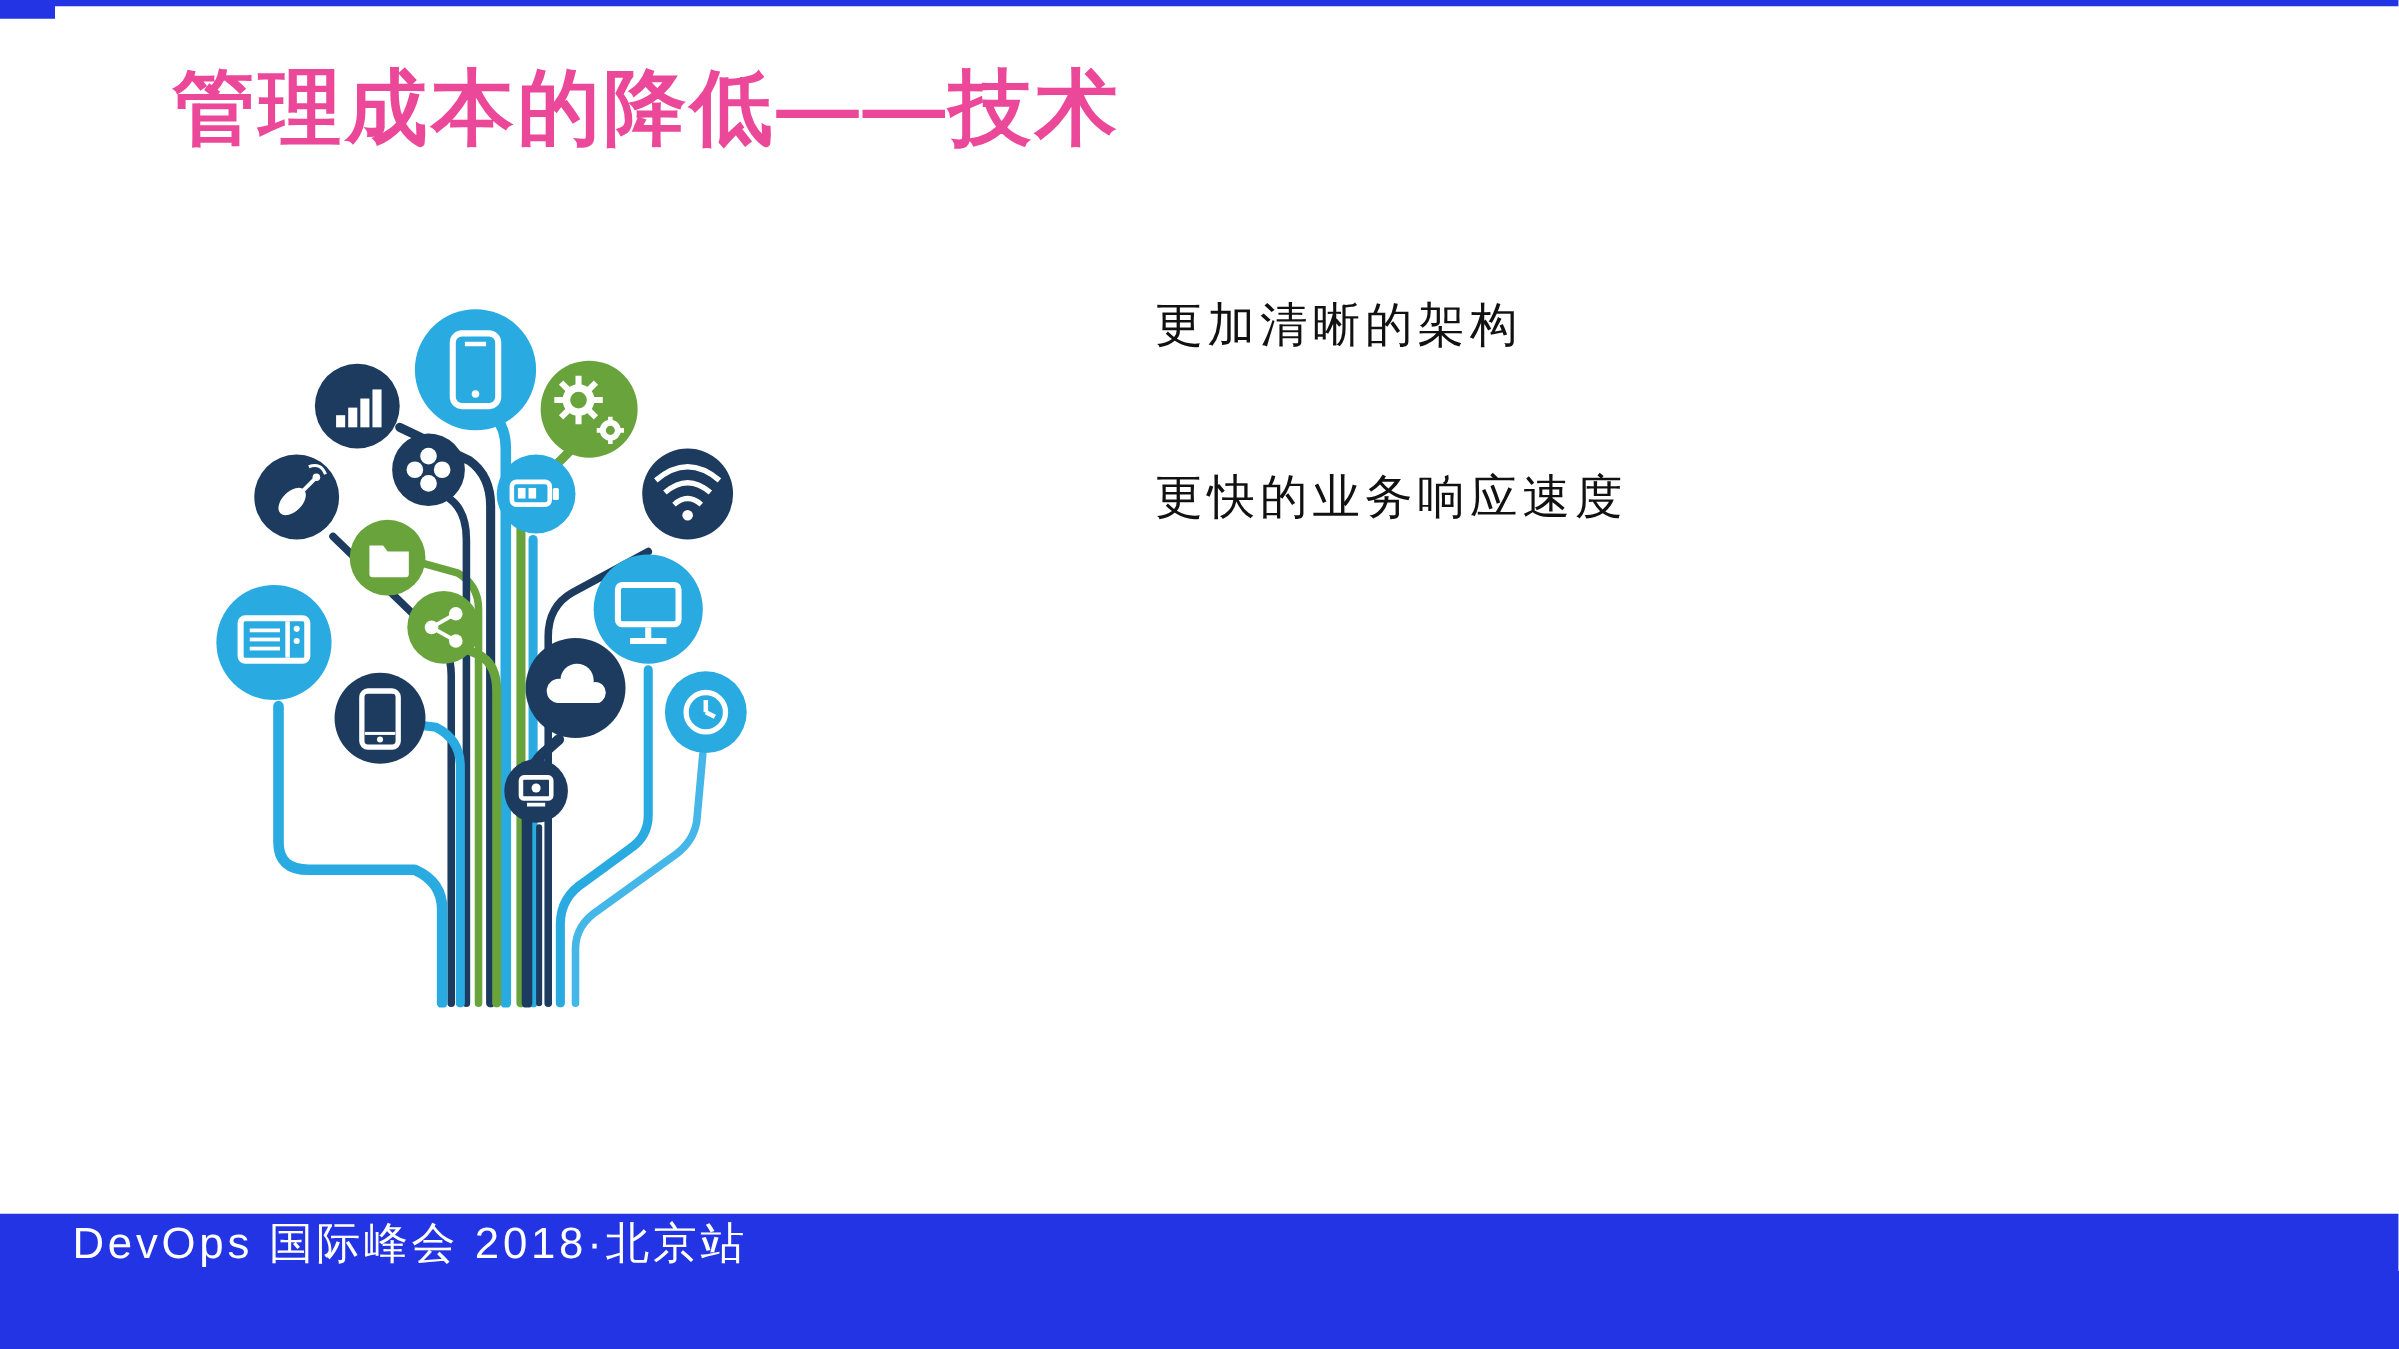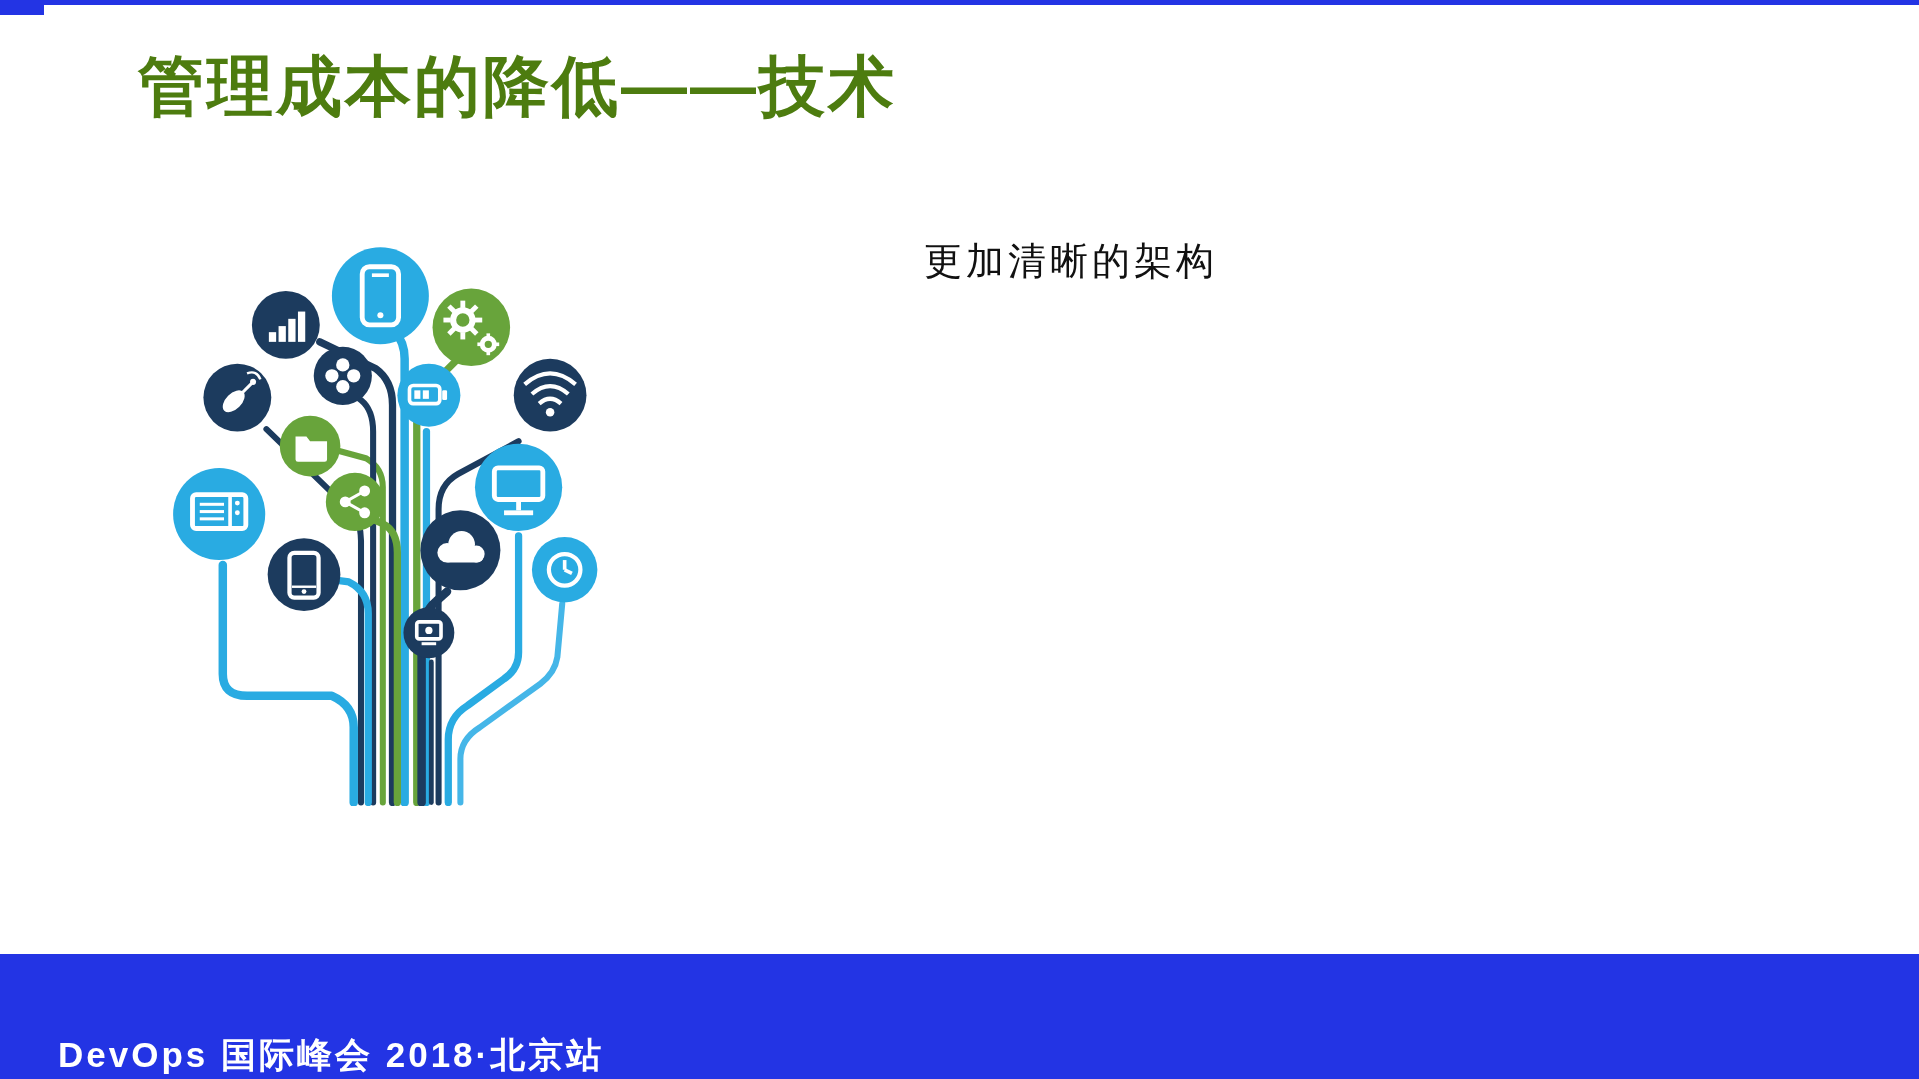--- a/index.html
+++ b/index.html
@@ -11,21 +11,21 @@
     font-family:"Liberation Sans",sans-serif;
   }
   .top-strip{
     position:absolute;left:0;top:0;width:100%;height:5px;
   }
   .top-corner{
     position:absolute;left:0;top:0;width:44px;height:15px;
   }
   .title{
     position:absolute;left:138px;top:42px;margin:0;
-    font-size:66px;font-weight:800;color:#4d7c0f;
+    font-size:66px;font-weight:800;color:#ec4899;
     letter-spacing:3px;white-space:nowrap;
     font-family:"Liberation Sans",sans-serif;
   }
   .logo{
     position:absolute;left:1648px;top:46px;
     font-family:"Liberation Serif",serif;
     font-weight:700;font-size:66px;letter-spacing:4px;
     white-space:nowrap;
   }
   .illustration{
@@ -35,22 +35,22 @@
   .bullets{
     position:absolute;left:924px;top:238px;margin:0;padding:0;
     list-style:none;
   }
   .bullets li{
     font-family:"Liberation Serif",serif;
     font-size:38px;line-height:46px;letter-spacing:4px;
     color:#111111;margin:0 0 91px 0;white-space:nowrap;
   }
   .footer{
-    position:absolute;left:0;bottom:0;width:100%;height:125px;
-    display:flex;align-items:flex-end;font-weight:bold;
+    position:absolute;left:0;bottom:0;width:100%;height:108px;
+    display:flex;align-items:flex-start;
   }
   .footer-text{
     margin-left:58px;color:#ffffff;font-size:35px;letter-spacing:3px;
     font-family:"Liberation Sans",sans-serif;white-space:nowrap;
   }
 </style>
 </head>
 <body>
 
 <div class="slide">
@@ -213,19 +213,20 @@
         <circle cx="268" cy="338" r="21" fill="#1c3b5e"></circle>
         <rect x="258" y="329" width="20" height="14" rx="2" fill="none" stroke="#fff" stroke-width="3"></rect>
         <circle cx="268" cy="336" r="3" fill="#fff"></circle>
         <line x1="262" y1="347" x2="274" y2="347" stroke="#fff" stroke-width="2.5"></line>
       </g>
     </svg>
   </div>
 
   <ul class="bullets">
     <li>更加清晰的架构</li>
+    <li>更快的业务响应速度</li>
   </ul>
 
   <footer class="footer" style="background-color: rgb(35, 52, 228);">
     <span class="footer-text">DevOps 国际峰会 2018·北京站</span>
   </footer>
 
 </div>
 
 </body></html>

